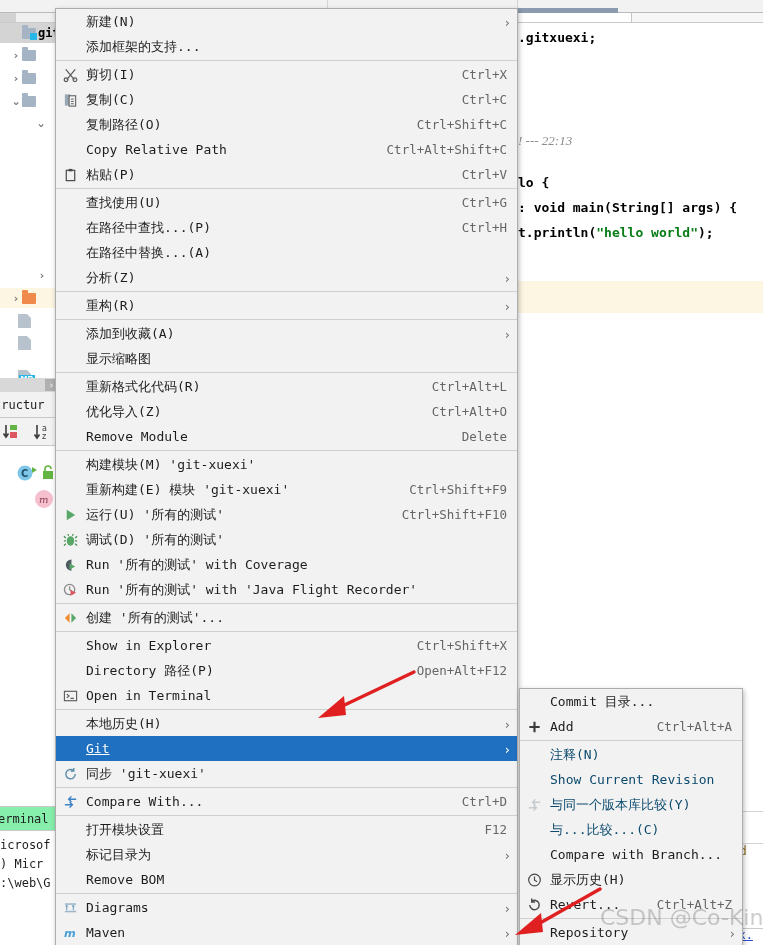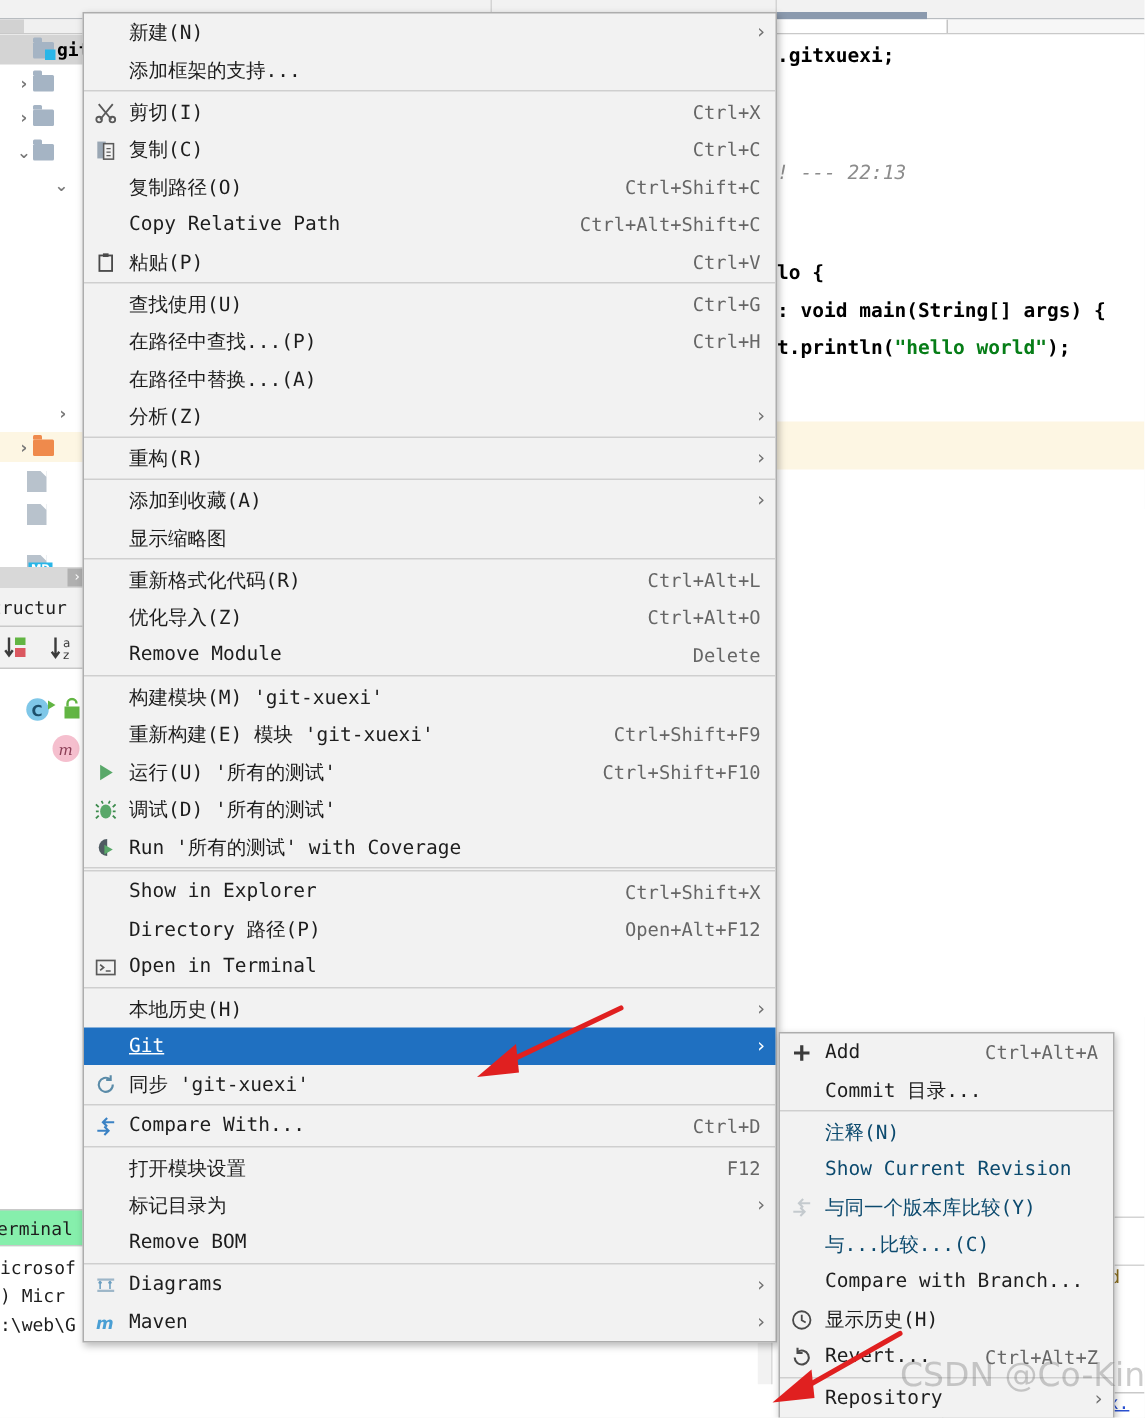--- a/index.html
+++ b/index.html
@@ -339,21 +339,21 @@
 
   <div class="editor-pane">
     <div class="gutter">
       <div class="gut-mark" style="top:12px;">»</div>
       <div class="gut-mark" style="top:50px;"></div>
       <div class="gut-mark" style="top:255px;">»</div>
       <div class="gut-mark" style="top:290px;">»</div>
     </div>
     <div class="code-hl-band"></div>
     <div class="code-line" style="top:7px;">.gitxuexi;</div>
-    <div class="code-line tok-cmt" style="top:85px;">! --- 22:13</div>
+    <div class="code-line tok-cmt" style="top:110px;font-family:Liberation Serif, serif;">! --- 22:13</div>
     <div class="code-line" style="top:152px;">lo {</div>
     <div class="code-line" style="top:177px;">: void main(String[] args) {</div>
     <div class="code-line" style="top:202px;"><span>t.println(</span><span class="tok-str">"hello world"</span><span>);</span></div>
   </div>
 
   <div class="rt-panel">
     <div class="box-top"></div>
     <div class="box-mid"></div>
     <div class="rtline" style="top:62px;">.nd</div>
     <div class="rtline" style="top:84px;">\w</div>
@@ -505,22 +505,41 @@
     </div>
     <div class="mi">
       <span class="ico">
         <svg width="15" height="15" viewBox="0 0 16 16">
             <path d="M9 2 A6 6 0 1 0 9 14 L9 2 Z" fill="#4e5a61"></path>
             <path d="M7 6 L13 9.5 L7 13 Z" fill="#59a869"></path>
           </svg>
       </span>
       <span class="lbl">Run '所有的测试' with Coverage</span>
     </div>
-    <div class="sep"></div>
-
+    <div class="mi">
+      <span class="ico">
+        <svg width="15" height="15" viewBox="0 0 16 16">
+            <circle cx="7" cy="7.5" r="5.5" fill="none" stroke="#8a8a8a" stroke-width="1.4"></circle>
+            <path d="M7 4 V7.5 L9.5 9" stroke="#8a8a8a" stroke-width="1.3" fill="none"></path>
+            <path d="M8 8 L14 11 L8 14 Z" fill="#db5860"></path>
+          </svg>
+      </span>
+      <span class="lbl">Run '所有的测试' with 'Java Flight Recorder'</span>
+    </div>
+    <div class="sep"></div>
+
+    <div class="mi">
+      <span class="ico">
+        <svg width="15" height="15" viewBox="0 0 16 16">
+            <path d="M7 3 L2 8 L7 13 Z" fill="#f28b2e"></path>
+            <path d="M9 3 L14 8 L9 13 Z" fill="#59a869"></path>
+          </svg>
+      </span>
+      <span class="lbl">创建 '所有的测试'...</span>
+    </div>
     <div class="sep"></div>
 
     <div class="mi">
       <span class="lbl">Show in Explorer</span>
       <span class="spacer"></span>
       <span class="accel">Ctrl+Shift+X</span>
     </div>
     <div class="mi">
       <span class="lbl">Directory 路径(P)</span>
       <span class="spacer"></span>
@@ -608,31 +627,31 @@
       </span>
       <span class="lbl">Maven</span>
       <span class="spacer"></span>
       <span class="arrow">›</span>
     </div>
 
   </div>
 
   <div class="ctxmenu" id="git-submenu">
     <div class="mi">
+      <span class="lbl">Commit 目录...</span>
+    </div>
+    <div class="mi">
       <span class="ico">
         <svg width="15" height="15" viewBox="0 0 16 16">
             <path d="M8 2.5 V13.5 M2.5 8 H13.5" stroke="#3b3b3b" stroke-width="2.3"></path>
           </svg>
       </span>
       <span class="lbl">Add</span>
       <span class="spacer"></span>
       <span class="accel">Ctrl+Alt+A</span>
-    </div>
-    <div class="mi">
-      <span class="lbl">Commit 目录...</span>
     </div>
     <div class="sep"></div>
 
     <div class="mi disabled">
       <span class="lbl">注释(N)</span>
     </div>
     <div class="mi disabled">
       <span class="lbl">Show Current Revision</span>
     </div>
     <div class="mi disabled">

